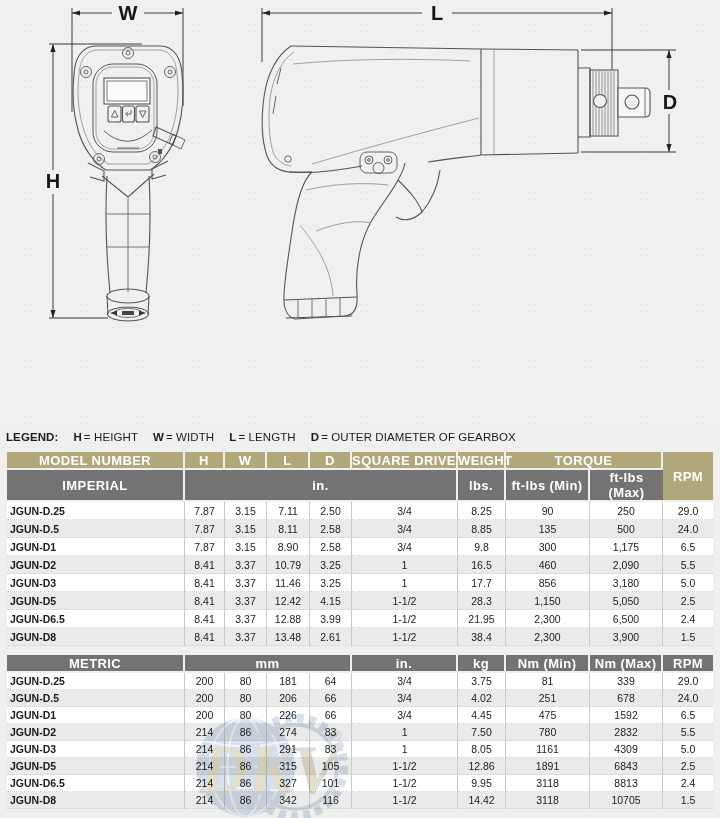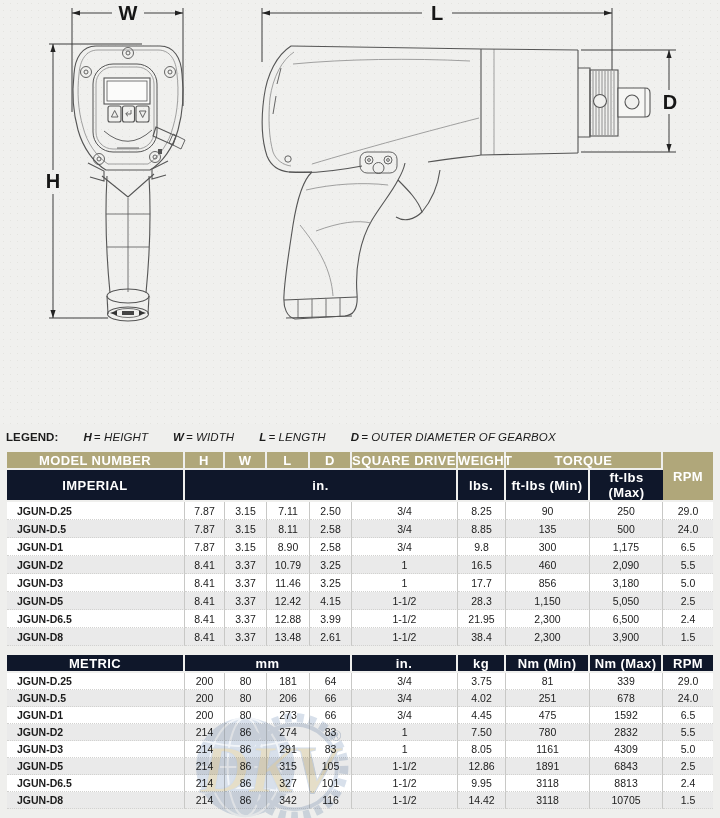--- a/index.html
+++ b/index.html
@@ -19,47 +19,47 @@
   }
   .diagram svg{display:block;}
   .dimlabel{font-family:"Liberation Sans",sans-serif;font-weight:bold;font-size:20px;fill:#161616;}
   
   .legend{
     padding:7px 0 0 6px;
     font-size:11.5px;color:#1c1c1c;letter-spacing:0.1px;
     white-space:nowrap;
   }
   .legend b{font-weight:bold;}
-  .legend .item{margin-left:25px;font-style:italic;}
+  .legend .item{margin-left:15px;}
   .legend .item b{margin-right:2px;}
   
   .tables{position:relative;padding:0 7px;}
   table{width:706px;border-collapse:separate;border-spacing:0;table-layout:fixed;}
   table.imperial{margin-top:9px;}
   table.metric{margin-top:9px;}
   th{
     font-size:13px;font-weight:bold;color:#ffffff;letter-spacing:0.4px;
     text-align:center;vertical-align:middle;padding:0;
     height:18px;
     border-right:2px solid #efefed;border-bottom:2px solid #efefed;
     box-sizing:border-box;
   }
   th:last-child{border-right:none;}
   th.tan{background:#b0a77a;}
-  th.gray{background:#0f172a;margin-top:7px;}
+  th.gray{background:#737373;margin-top:7px;}
   td{
     font-size:10.5px;color:#1b1b1b;text-align:center;vertical-align:middle;
     height:18px;padding:0;box-sizing:border-box;
     border-right:1px solid #c8c8c6;border-bottom:1px dotted #d2d2d0;
     background:#ffffff;white-space:nowrap;
   }
   table.metric td{height:17px;}
   td:last-child{border-right:none;}
   tr.alt td{background:#eaeaea;}
-  td.model{text-align:left;padding-left:10px;font-weight:bold;margin-left:32px;}
+  td.model{text-align:left;padding-left:3px;font-weight:bold;margin-left:32px;}
   
   .watermark{
     position:absolute;left:192px;top:696px;width:158px;height:138px;
     opacity:0.55;mix-blend-mode:multiply;pointer-events:none;z-index:5;
   }
 </style>
 </head>
 <body>
 
 <div class="diagram">
@@ -415,21 +415,21 @@
           <td>3/4</td>
           <td>4.02</td>
           <td>251</td>
           <td>678</td>
           <td>24.0</td>
         </tr>
         <tr>
           <td class="model">JGUN-D1</td>
           <td>200</td>
           <td>80</td>
-          <td>273</td>
+          <td>226</td>
           <td>66</td>
           <td>3/4</td>
           <td>4.45</td>
           <td>475</td>
           <td>1592</td>
           <td>6.5</td>
         </tr>
         <tr class="alt">
           <td class="model">JGUN-D2</td>
           <td>214</td>

